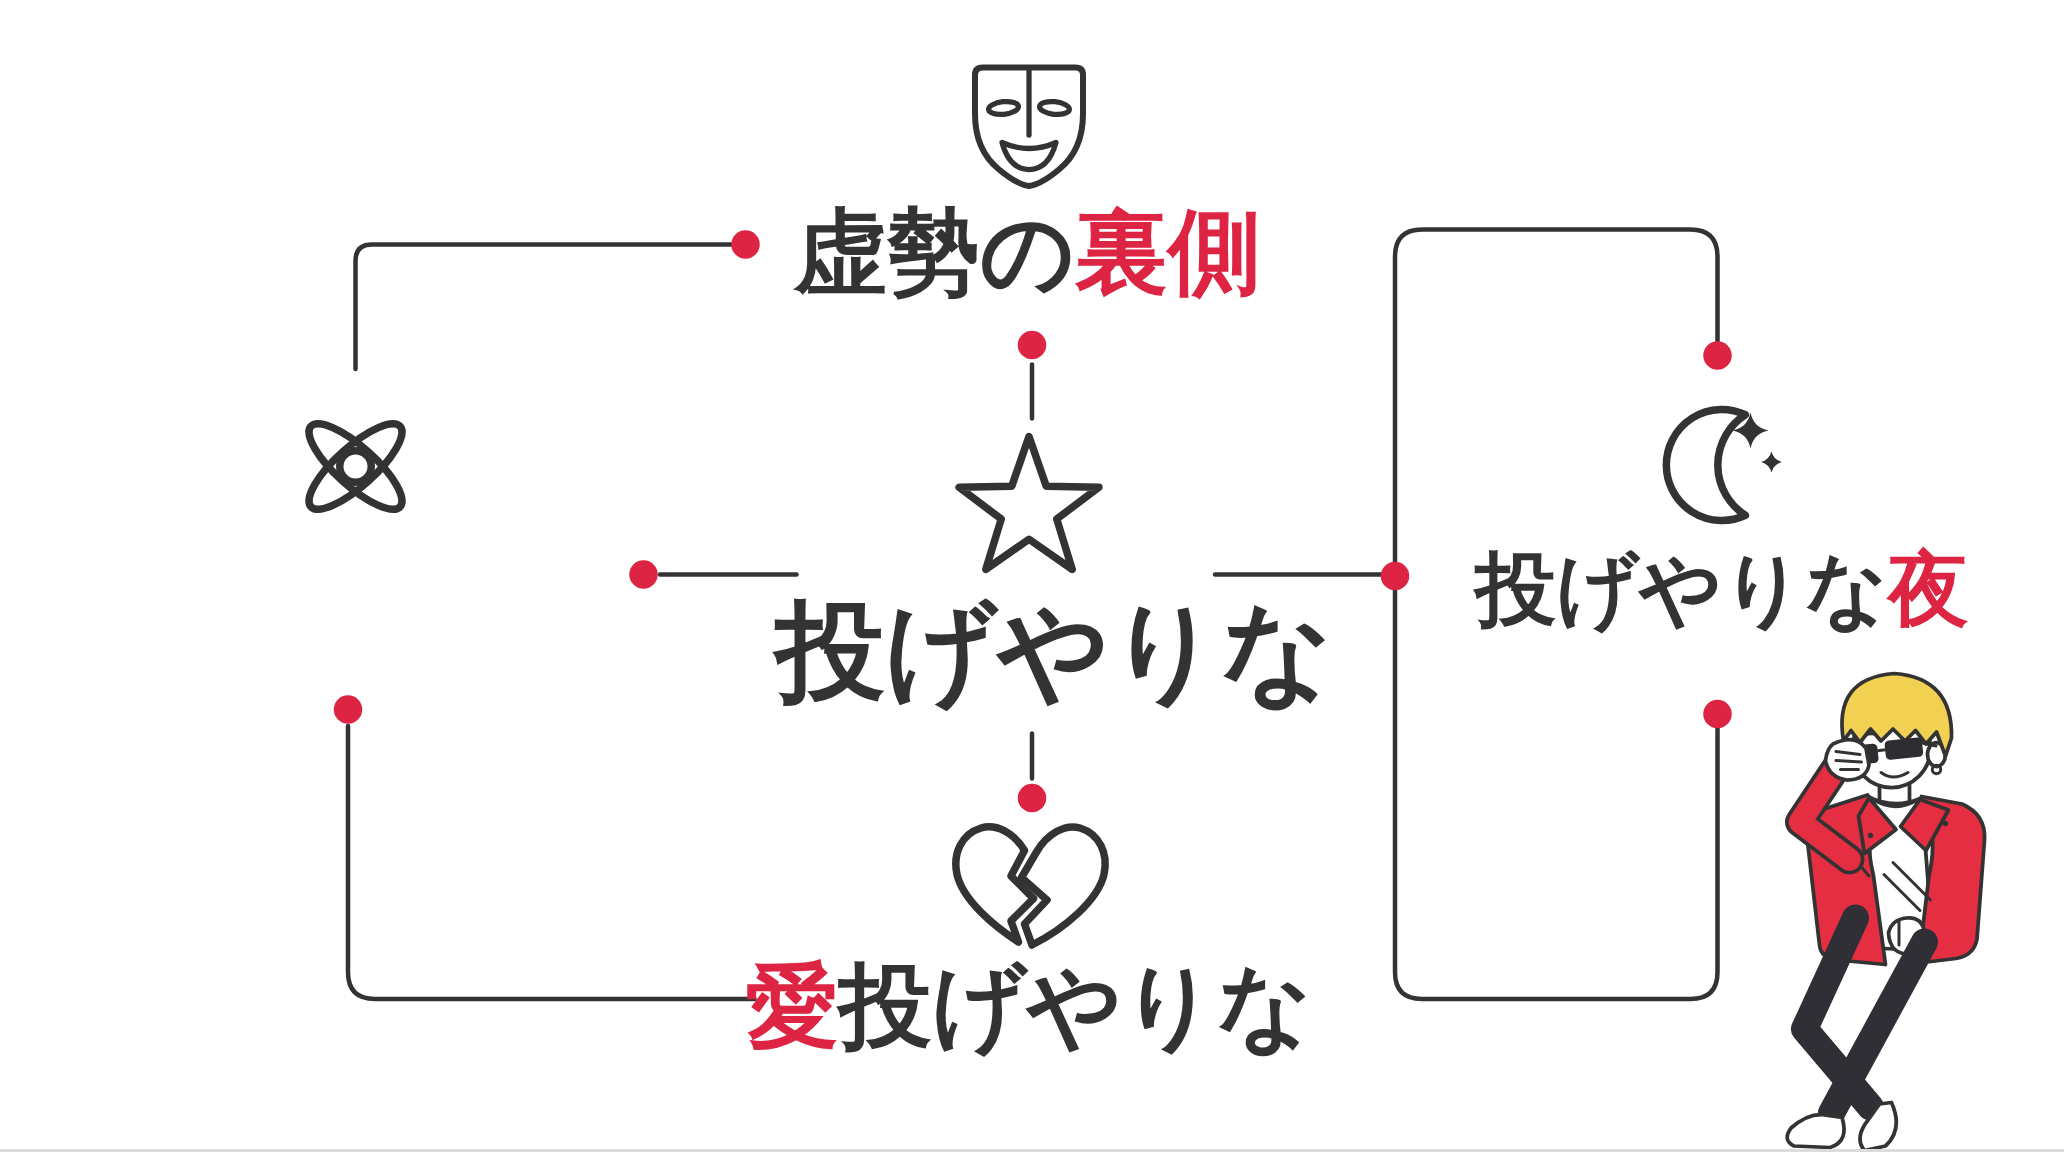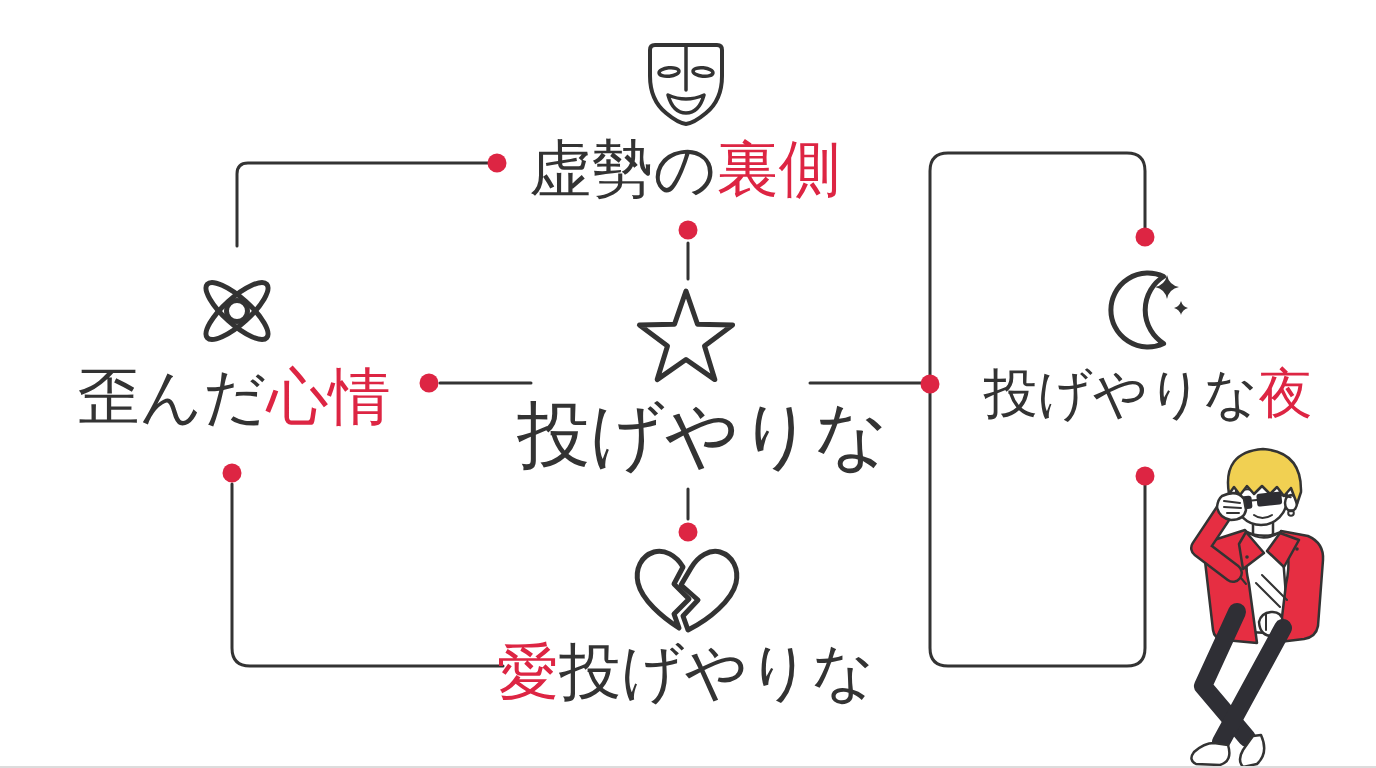--- a/index.html
+++ b/index.html
@@ -1,19 +1,19 @@
 <!DOCTYPE html>
 <html lang="ja" style="--bg: #ffffff; --red: #dd2543; --dark: #333333; --hair: #f1d052; --jacket: #e62e42; --pants: #2f2f35;"><head>
 <meta charset="utf-8">
 <style>
   html,body{margin:0;padding:0}
   .stage{position:relative;width:1376px;height:768px;background:var(--bg,#fff);overflow:hidden;
          font-family:"Liberation Sans","DejaVu Sans",sans-serif}
   svg.overlay{position:absolute;left:0;top:0}
-  .label{position:absolute;transform:translateX(-50%);white-space:nowrap;font-weight:400;
+  .label{position:absolute;transform:translateX(-50%);white-space:nowrap;font-weight:700;
          line-height:1;color:var(--dark)}
   .seg[data-color="red"]{color:var(--red)}
   .seg[data-color="dark"]{color:var(--dark)}
   .label-top{left:685px;top:138px;font-size:62px}
   .label-left{left:234px;top:366px;font-size:62px}
   .label-right{left:1148px;top:366px;font-size:54px}
   .label-bottom{left:686px;top:641px;font-size:62px}
   .label-center{left:703px;top:398px;font-size:73px}
   
   .ln{fill:none;stroke:var(--dark);stroke-width:3;stroke-linecap:round}
@@ -144,23 +144,20 @@
       <path class="leg" d="M1283 628 L1221 742"></path>
       <path class="wf" d="M1228 745 Q1233 761 1220 765 L1196 764 Q1188 760 1194 752 Q1204 743 1214 743 Z"></path>
       <path class="wf" d="M1261 735 Q1269 753 1257 764 L1243 767 Q1237 760 1243 750 Q1250 740 1253 736 Z"></path>
     </g>
   </svg>
 
   <div class="label label-top">
     <span class="seg" data-color="dark">虚勢の</span><span class="seg" data-color="red">裏側</span>
   </div>
 
-  <div class="label label-left">
-    <span class="seg" data-color="dark">歪んだ</span><span class="seg" data-color="red">心情</span>
-  </div>
 
   <div class="label label-right">
     <span class="seg" data-color="dark">投げやりな</span><span class="seg" data-color="red">夜</span>
   </div>
 
   <div class="label label-bottom">
     <span class="seg" data-color="red">愛</span><span class="seg" data-color="dark">投げやりな</span>
   </div>
 
   <div class="label label-center">投げやりな</div>

